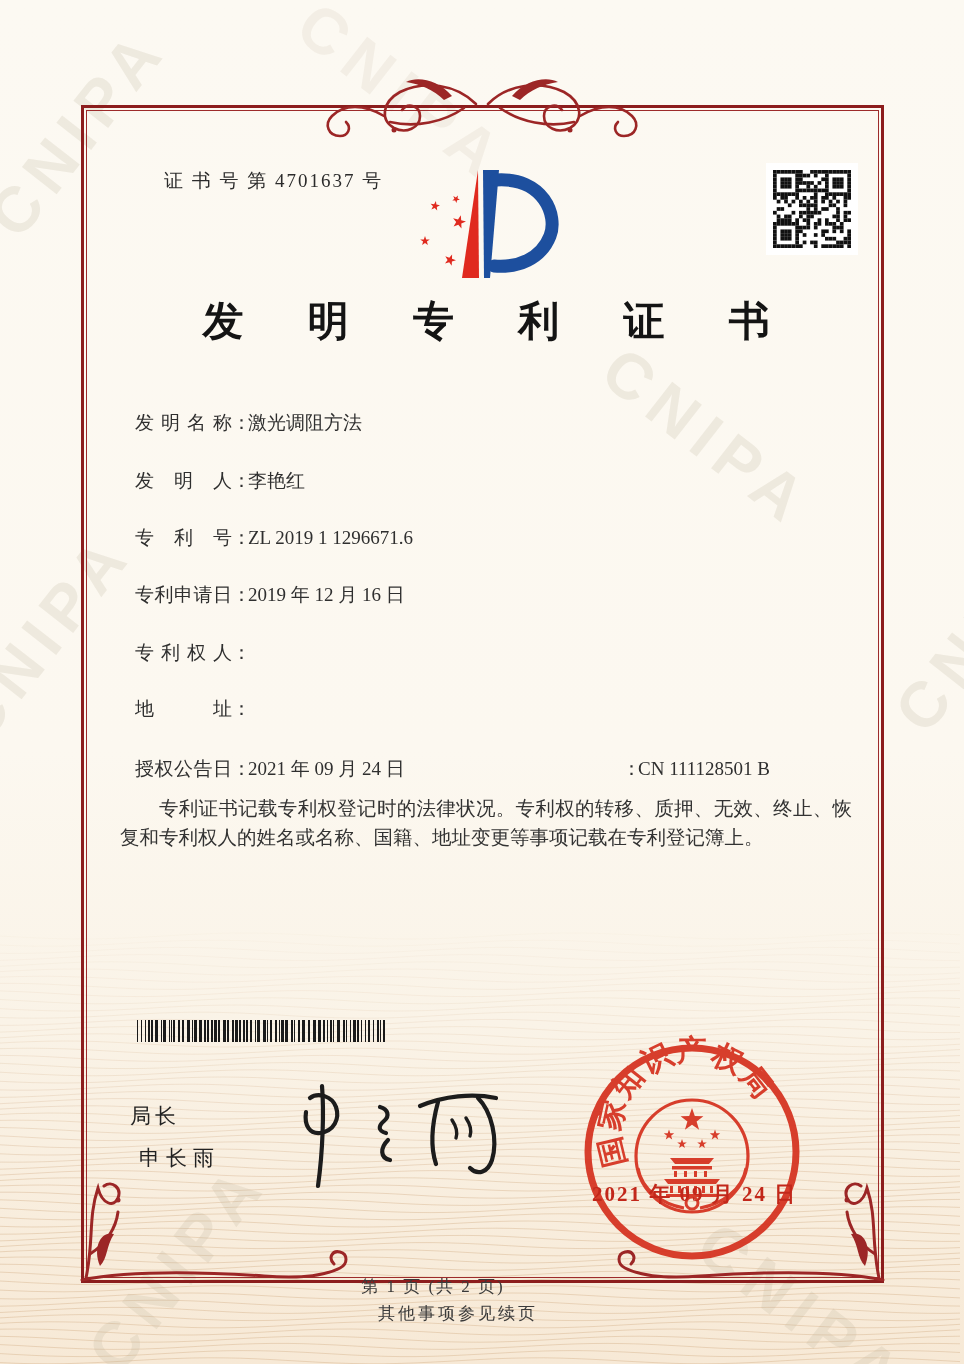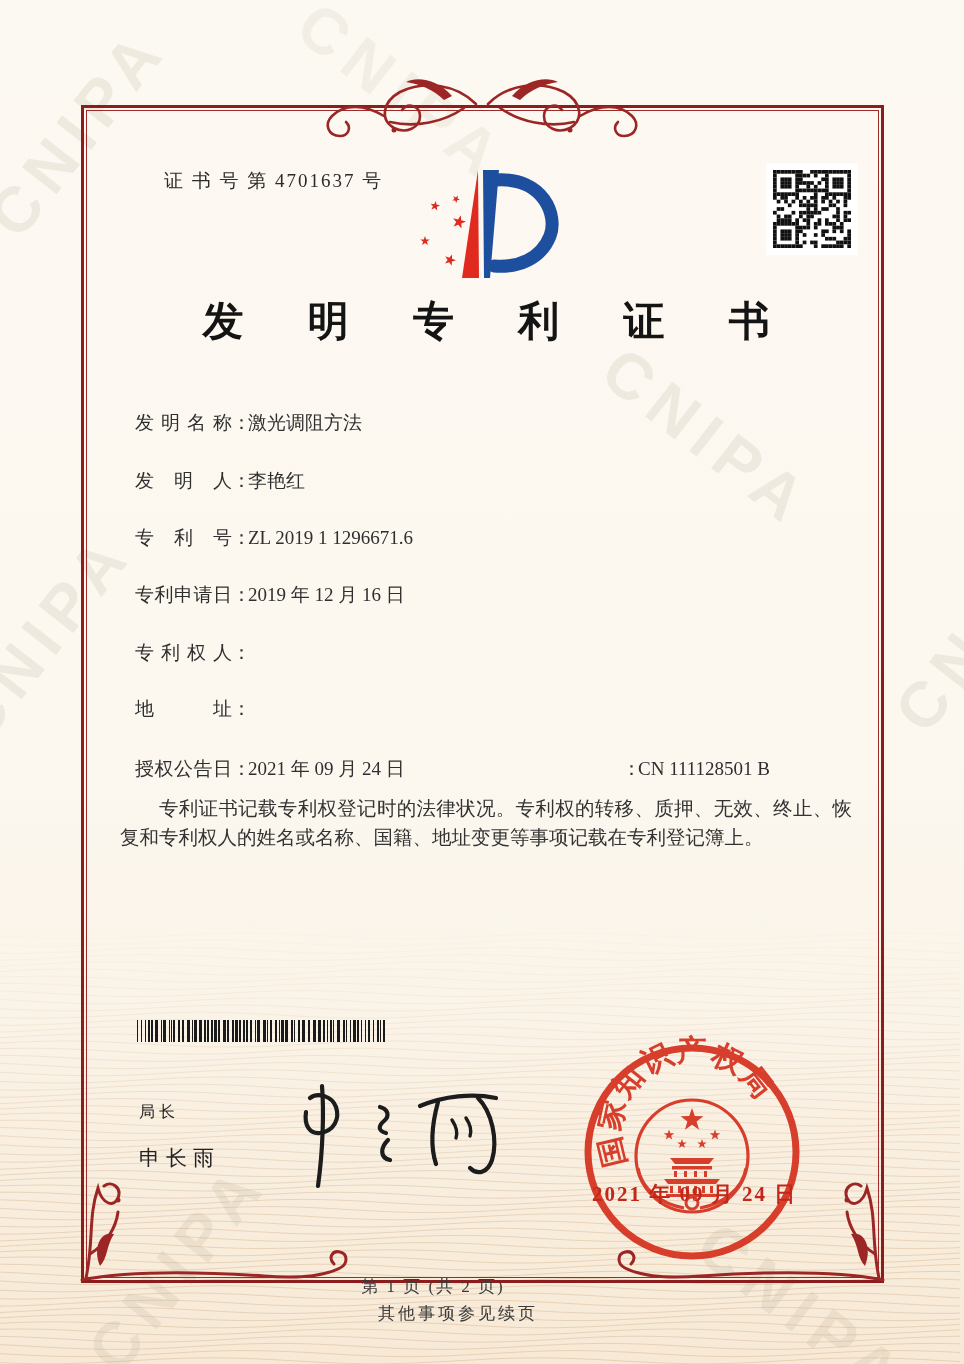--- a/index.html
+++ b/index.html
@@ -72,22 +72,22 @@
     display:flex;font-size:19px;line-height:30px;
   }
   .grant-pair2 .colon{width:16px;}
   .paras{
     position:absolute;left:120px;top:795px;width:732px;
     font-size:19.5px;line-height:28.5px;color:#333;
     text-align:justify;
   }
   .paras p{margin:0;text-indent:2em;}
   .sig-title{
-    position:absolute;left:139px;top:1102px;
-    font-size:16px;letter-spacing:4px;color:#222;
+    position:absolute;left:130px;top:1102px;
+    font-size:21px;letter-spacing:4px;color:#222;
   }
   .sig-name{
     position:absolute;left:139px;top:1144px;
     font-size:21px;letter-spacing:6px;color:#222;
   }
   .seal-date{
     position:absolute;left:592px;top:1180px;
     font-size:21px;font-weight:bold;letter-spacing:2px;
     color:#c2271a;z-index:5;white-space:nowrap;
   }

